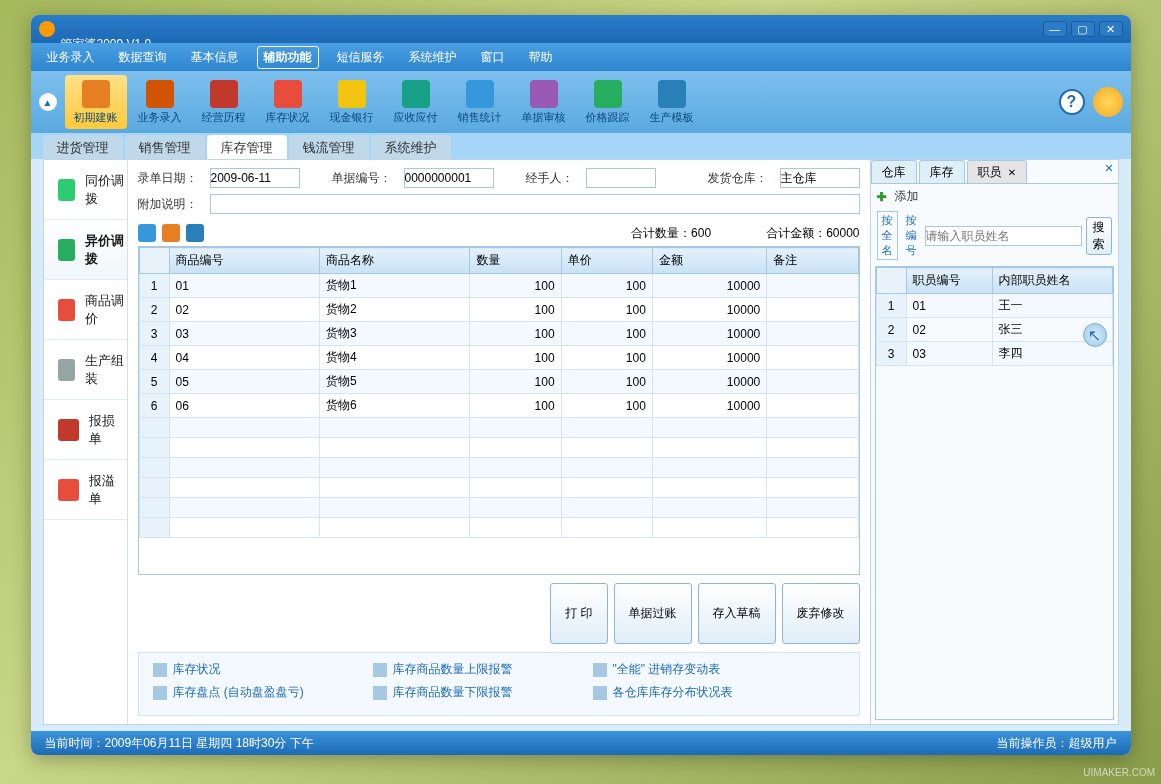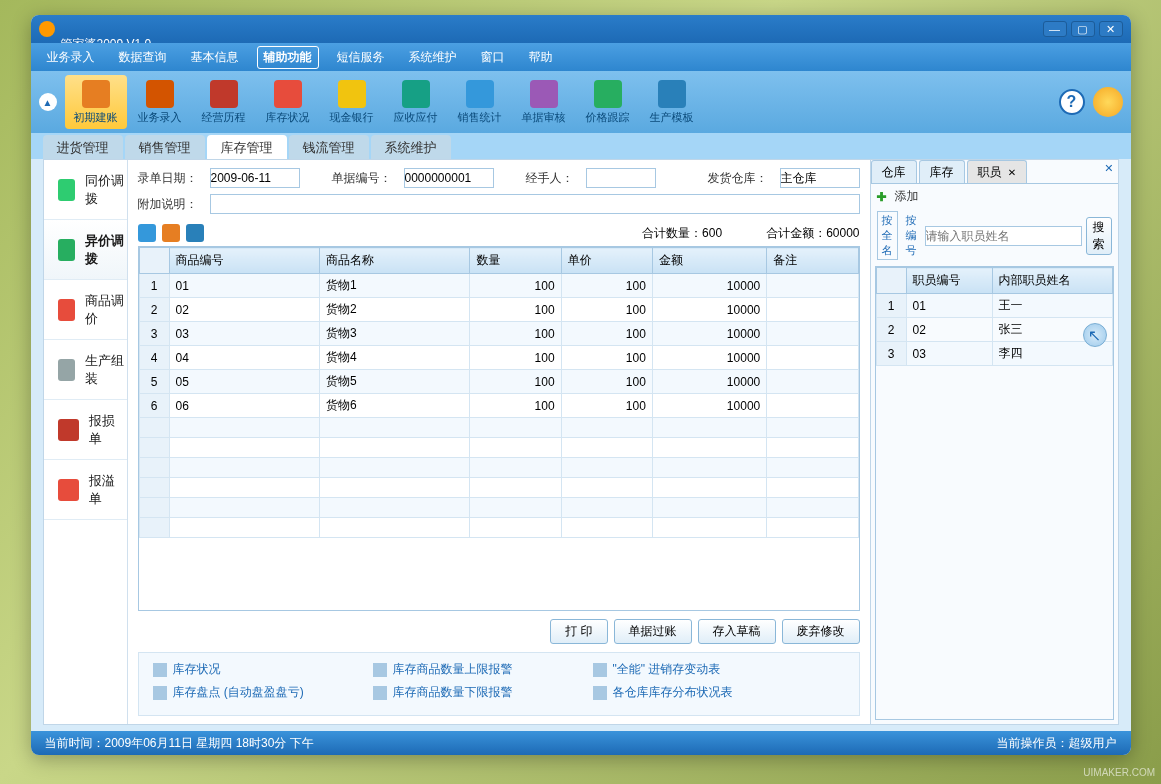--- a/index.html
+++ b/index.html
@@ -30,29 +30,29 @@
 .sidenav { width: 140px; border-right: 1px solid #d0e0ee; }
 .sidenav-item { height: 60px; display: flex; align-items: center; gap: 10px; padding-left: 14px; border-bottom: 1px solid #e0ecf5; cursor: pointer; font-size: 13px; color: #1a1a1a; }
 .sidenav-item.active { background: linear-gradient(#fff, #f0f6fa); font-weight: bold; }
 .sidenav-icon { width: 22px; height: 22px; border-radius: 3px; }
 .form-panel { flex: 1; padding: 8px 10px; display: flex; flex-direction: column; }
 .form-row { display: flex; align-items: center; gap: 12px; font-size: 12px; color: #333; margin-bottom: 6px; }
 .form-row label { white-space: nowrap; }
 .form-input { border: 1px solid #a7c8e2; height: 20px; padding: 0 0; font-size: 12px; }
 .icons-row { display: flex; align-items: center; gap: 6px; font-size: 12px; margin: 4px 0; }
 .small-icon { width: 18px; height: 18px; border-radius: 3px; cursor: pointer; }
-.summary { margin-left: auto; display: flex; gap: 44px; }
+.summary { margin-left: auto; display: flex; gap: 55px; }
 .data-table { border: 1px solid #a7c8e2; flex: 1; overflow: auto; position: relative; }
 .data-table table { width: 100%; border-collapse: collapse; font-size: 12px; }
 .data-table th { background: linear-gradient(#e4f1fb, #c9e2f5); border: 1px solid #a7c8e2; padding: 4px 6px; font-weight: normal; text-align: left; }
 .data-table td { border: 1px solid #d4e5f2; padding: 3px 6px; height: 20px; }
 .data-table tr:nth-child(even) td { background: #f3f9fe; }
 .row-num { width: 30px; text-align: center; background: #e8f2fa !important; }
 .action-bar { display: flex; justify-content: flex-end; gap: 6px; padding: 8px 0; }
-.action-btn { border: 1px solid #8ab7d8; background: linear-gradient(#fff, #e0eef8); padding: 3px 14px; font-size: 12px; border-radius: 3px; cursor: pointer; }
+.action-btn { border: 1px solid #8ab7d8; background: linear-gradient(#fff, #e0eef8); padding: 21px 14px; font-size: 12px; border-radius: 3px; cursor: pointer; }
 .links-panel { background: #f3f9fe; border: 1px solid #d4e5f2; padding: 8px 14px; font-size: 12px; }
 .links-row { display: flex; gap: 40px; margin-bottom: 6px; }
 .link-item { display: flex; align-items: center; gap: 6px; color: #1d6ab5; cursor: pointer; min-width: 180px; }
 .link-icon { width: 14px; height: 14px; background: #a7c8e2; }
 .right-panel { width: 260px; border-left: 1px solid #c0d6e8; display: flex; flex-direction: column; background: #f8fbfe; position: relative; }
 .right-panel-close { position: absolute; right: 4px; top: 2px; font-size: 11px; color: #1d6ab5; cursor: pointer; }
 .right-tabs { display: flex; height: 24px; border-bottom: 1px solid #a7c8e2; }
 .right-tab { padding: 3px 10px; font-size: 12px; border: 1px solid #a7c8e2; border-bottom: none; margin-right: 2px; background: #e0eef8; cursor: pointer; border-radius: 3px 3px 0 0; }
 .right-tab.active { background: #e5e5e5; }
 .right-tab-close { font-size: 10px; margin-left: 3px; }

